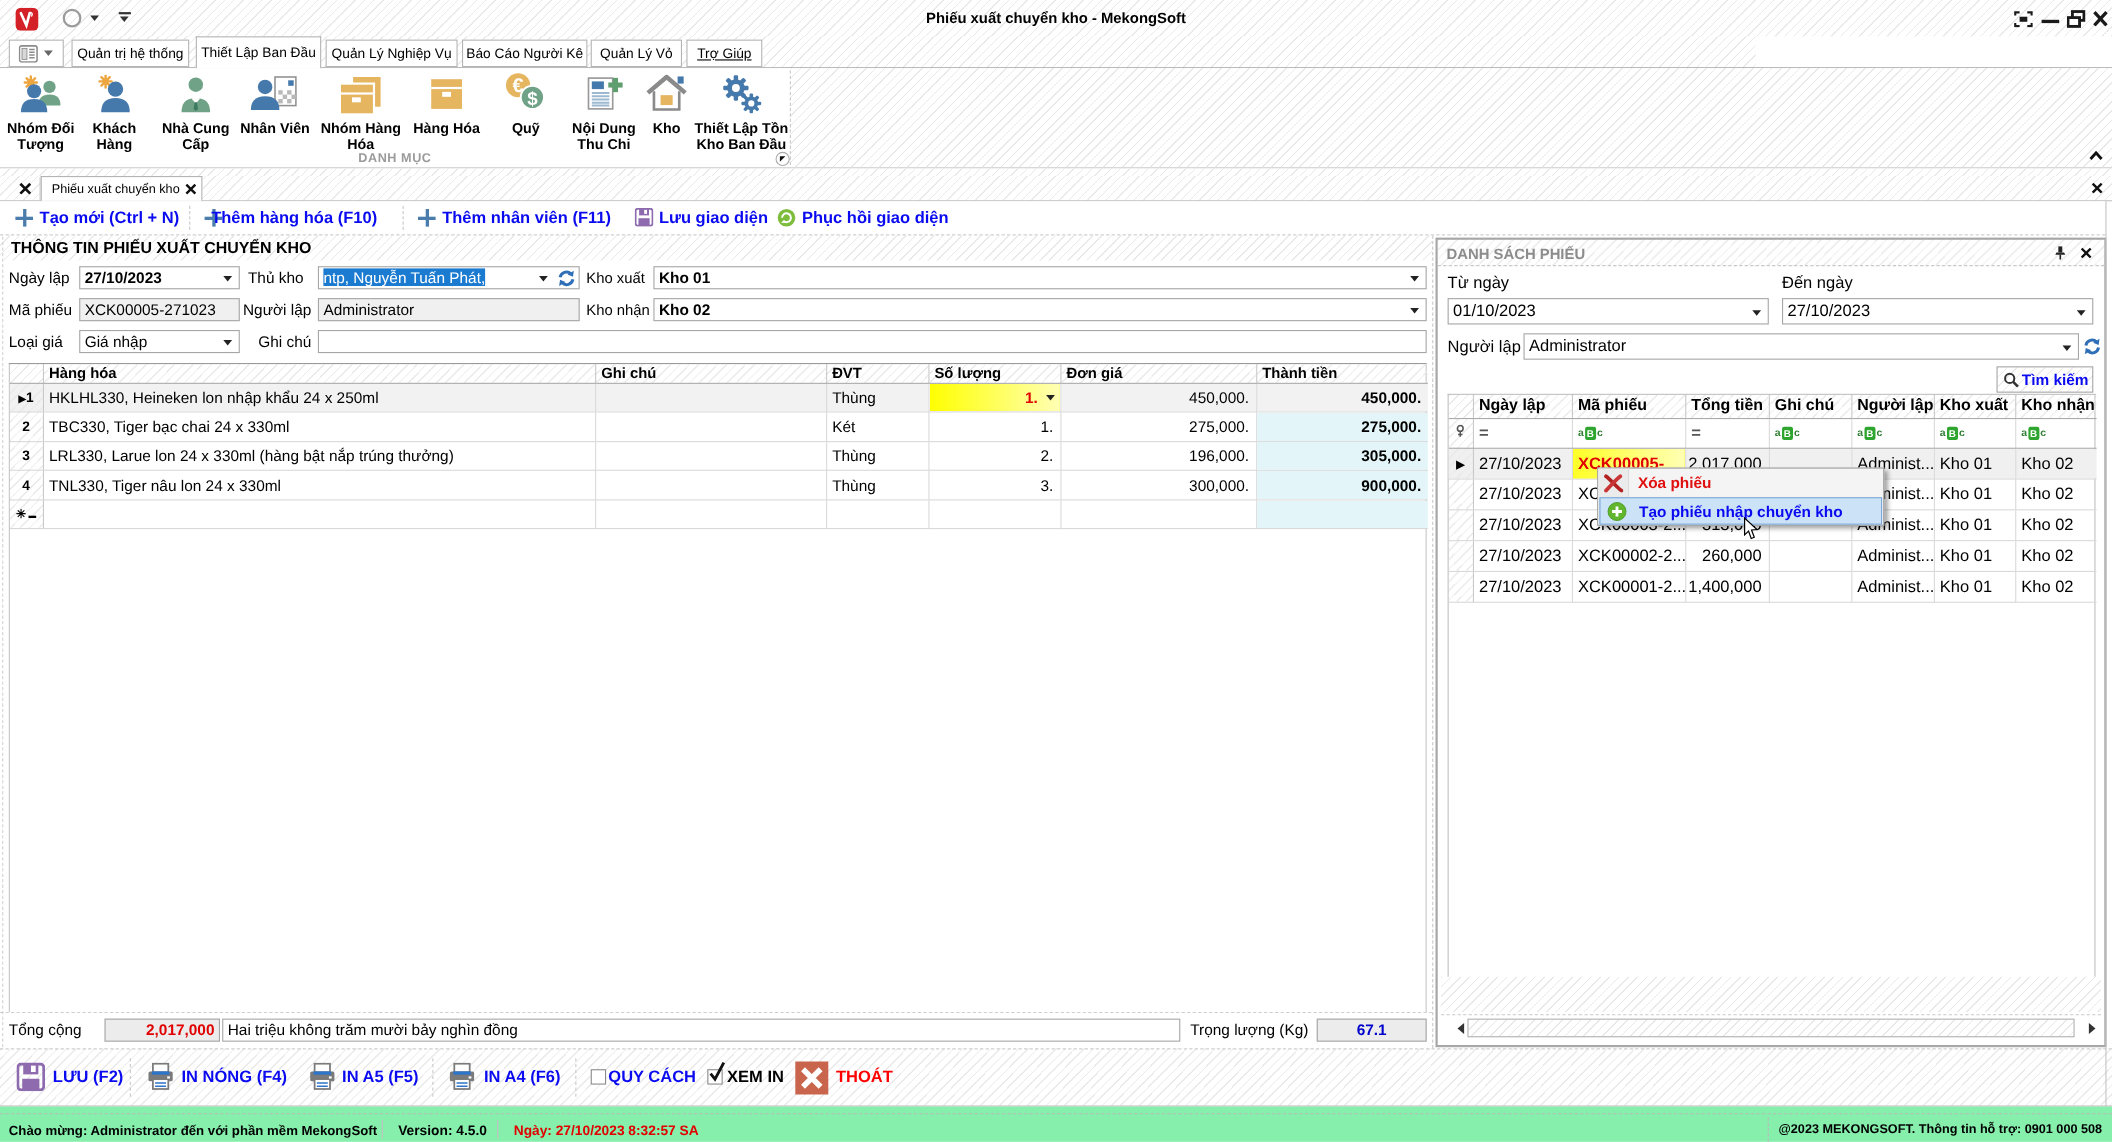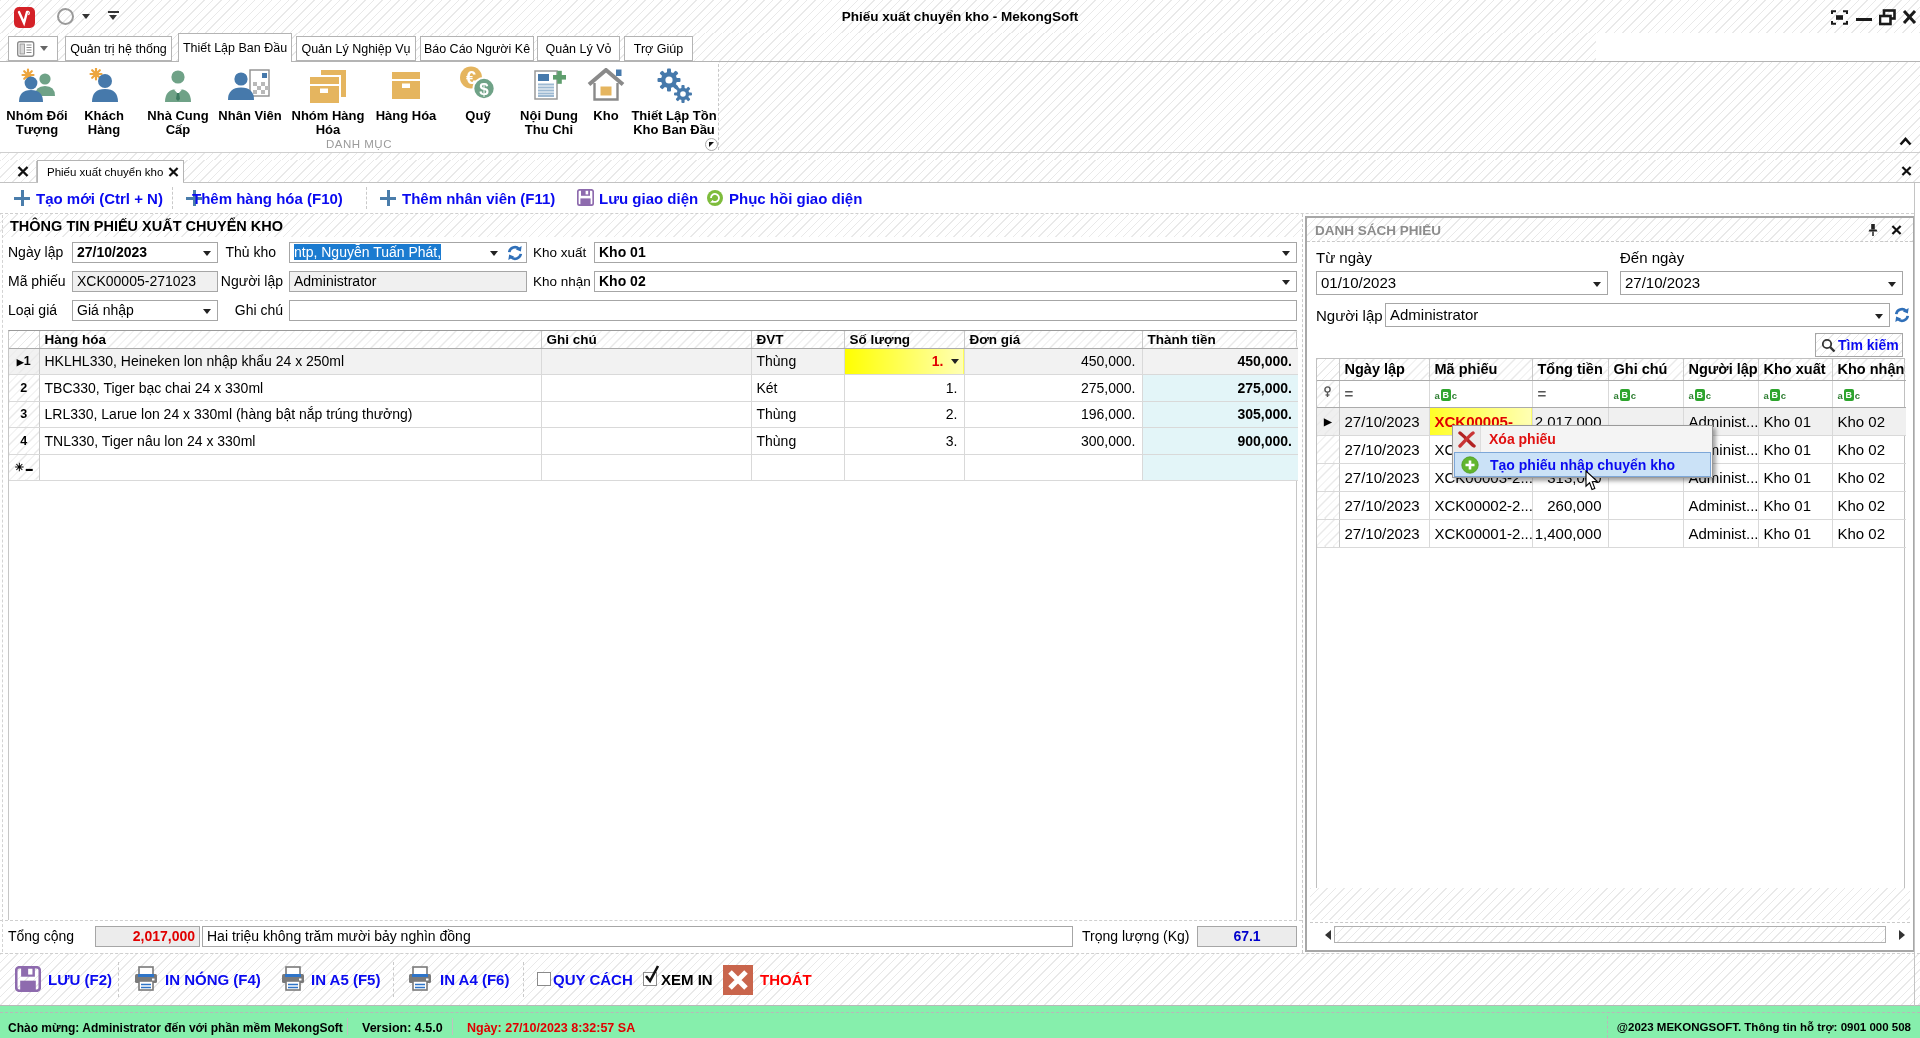--- a/index.html
+++ b/index.html
@@ -69,30 +69,30 @@
           <path d="M9.5 4 h5 M9.5 6.5 h5 M9.5 9 h5 M9.5 11.5 h5"></path>
         </g>
     </svg>
     <div class="abs" style="left:31px;top:9px;width:0;height:0;border-left:4px solid transparent;border-right:4px solid transparent;border-top:5px solid #666;"></div>
   </div>
   <div class="tab" style="left:65px;width:107px;">Quản trị hệ thống</div>
   <div class="tab" style="left:178px;width:114px;top:0;height:29px;border-bottom:none;line-height:28px;z-index:2;">Thiết Lập Ban Đầu</div>
   <div class="tab" style="left:296px;width:120px;">Quản Lý Nghiệp Vụ</div>
   <div class="tab" style="left:420px;width:114px;">Báo Cáo Người Kê</div>
   <div class="tab" style="left:537px;width:83px;">Quản Lý Vỏ</div>
-  <div class="tab" style="left:624px;width:69px;">Trợ Giúp</div>
+  <div class="tab" style="left:624px;width:69px;text-decoration:underline;">Trợ Giúp</div>
   <div class="abs" style="left:0;bottom:0;width:1920px;height:1px;background:#b4b4b4;"></div>
   <div class="abs" style="left:179px;bottom:0;width:112px;height:1px;background:#fff;z-index:3;"></div>
 </div>
 
 <div class="abs" style="left:0;top:62px;width:1920px;height:91px;background:#fff;border-bottom:1px solid #cfcfcf;">
   <div class="abs hatch" style="left:719px;top:0;width:1201px;height:90px;"></div>
   <div class="abs" style="left:718px;top:2px;height:86px;border-left:1px dashed #c9c9c9;"></div>
 
-  <div class="abs" style="left:0;top:76px;width:718px;height:14px;text-align:center;font-size:11.5px;font-weight:normal;color:#9b9b9b;letter-spacing:0.5px;">DANH MỤC</div>
+  <div class="abs" style="left:0;top:76px;width:718px;height:14px;text-align:center;font-size:11.5px;font-weight:bold;color:#9b9b9b;letter-spacing:0.5px;">DANH MỤC</div>
 
   <svg class="abs" style="left:1899px;top:75px;" width="13" height="9" viewBox="0 0 13 9">
     <path d="M1.5 7.5 L6.5 2 L11.5 7.5" stroke="#111" stroke-width="2.6" fill="none"></path>
   </svg>
 
   <div class="abs" style="left:705px;top:76px;width:13px;height:13px;border:1px solid #aaa;border-radius:50%;background:#fff;">
     <div class="abs" style="left:3px;top:3px;width:0;height:0;border-right:5px solid transparent;border-top:5px solid #111;"></div>
   </div>
 
   <div class="abs ritem" style="left:-11px;"><svg width="44" height="36" viewBox="0 0 44 36" style="margin-top:3px;">

